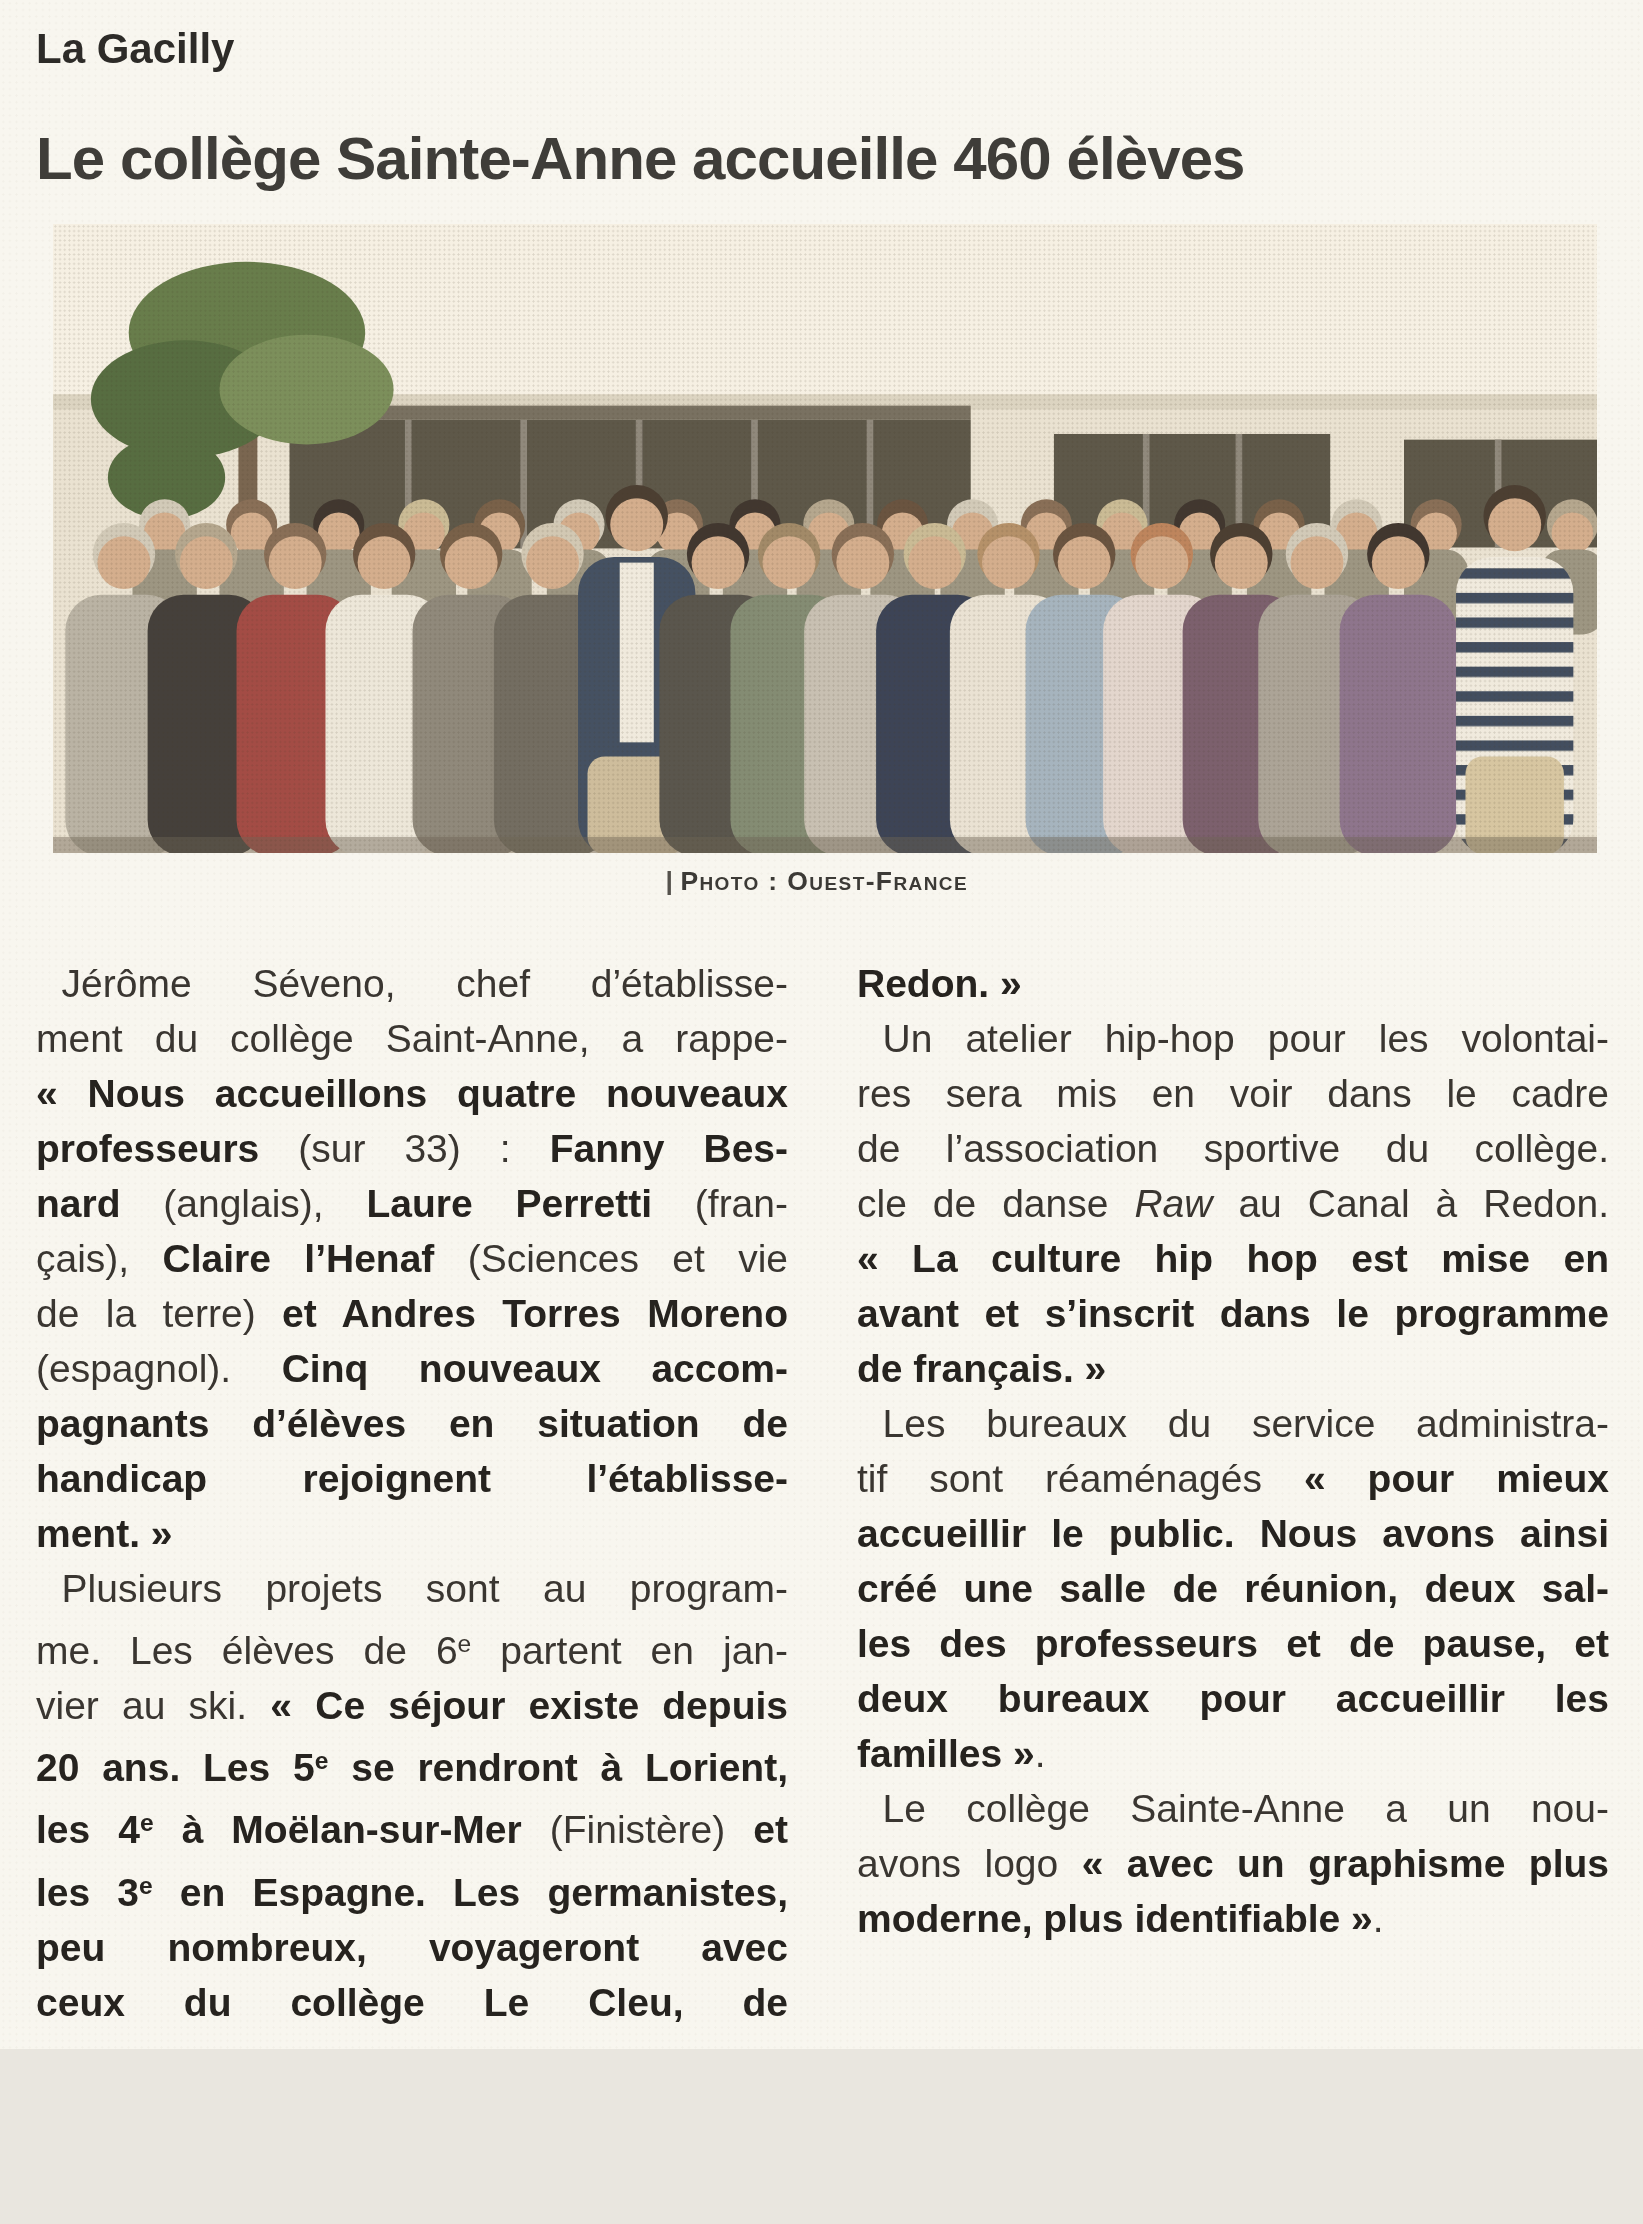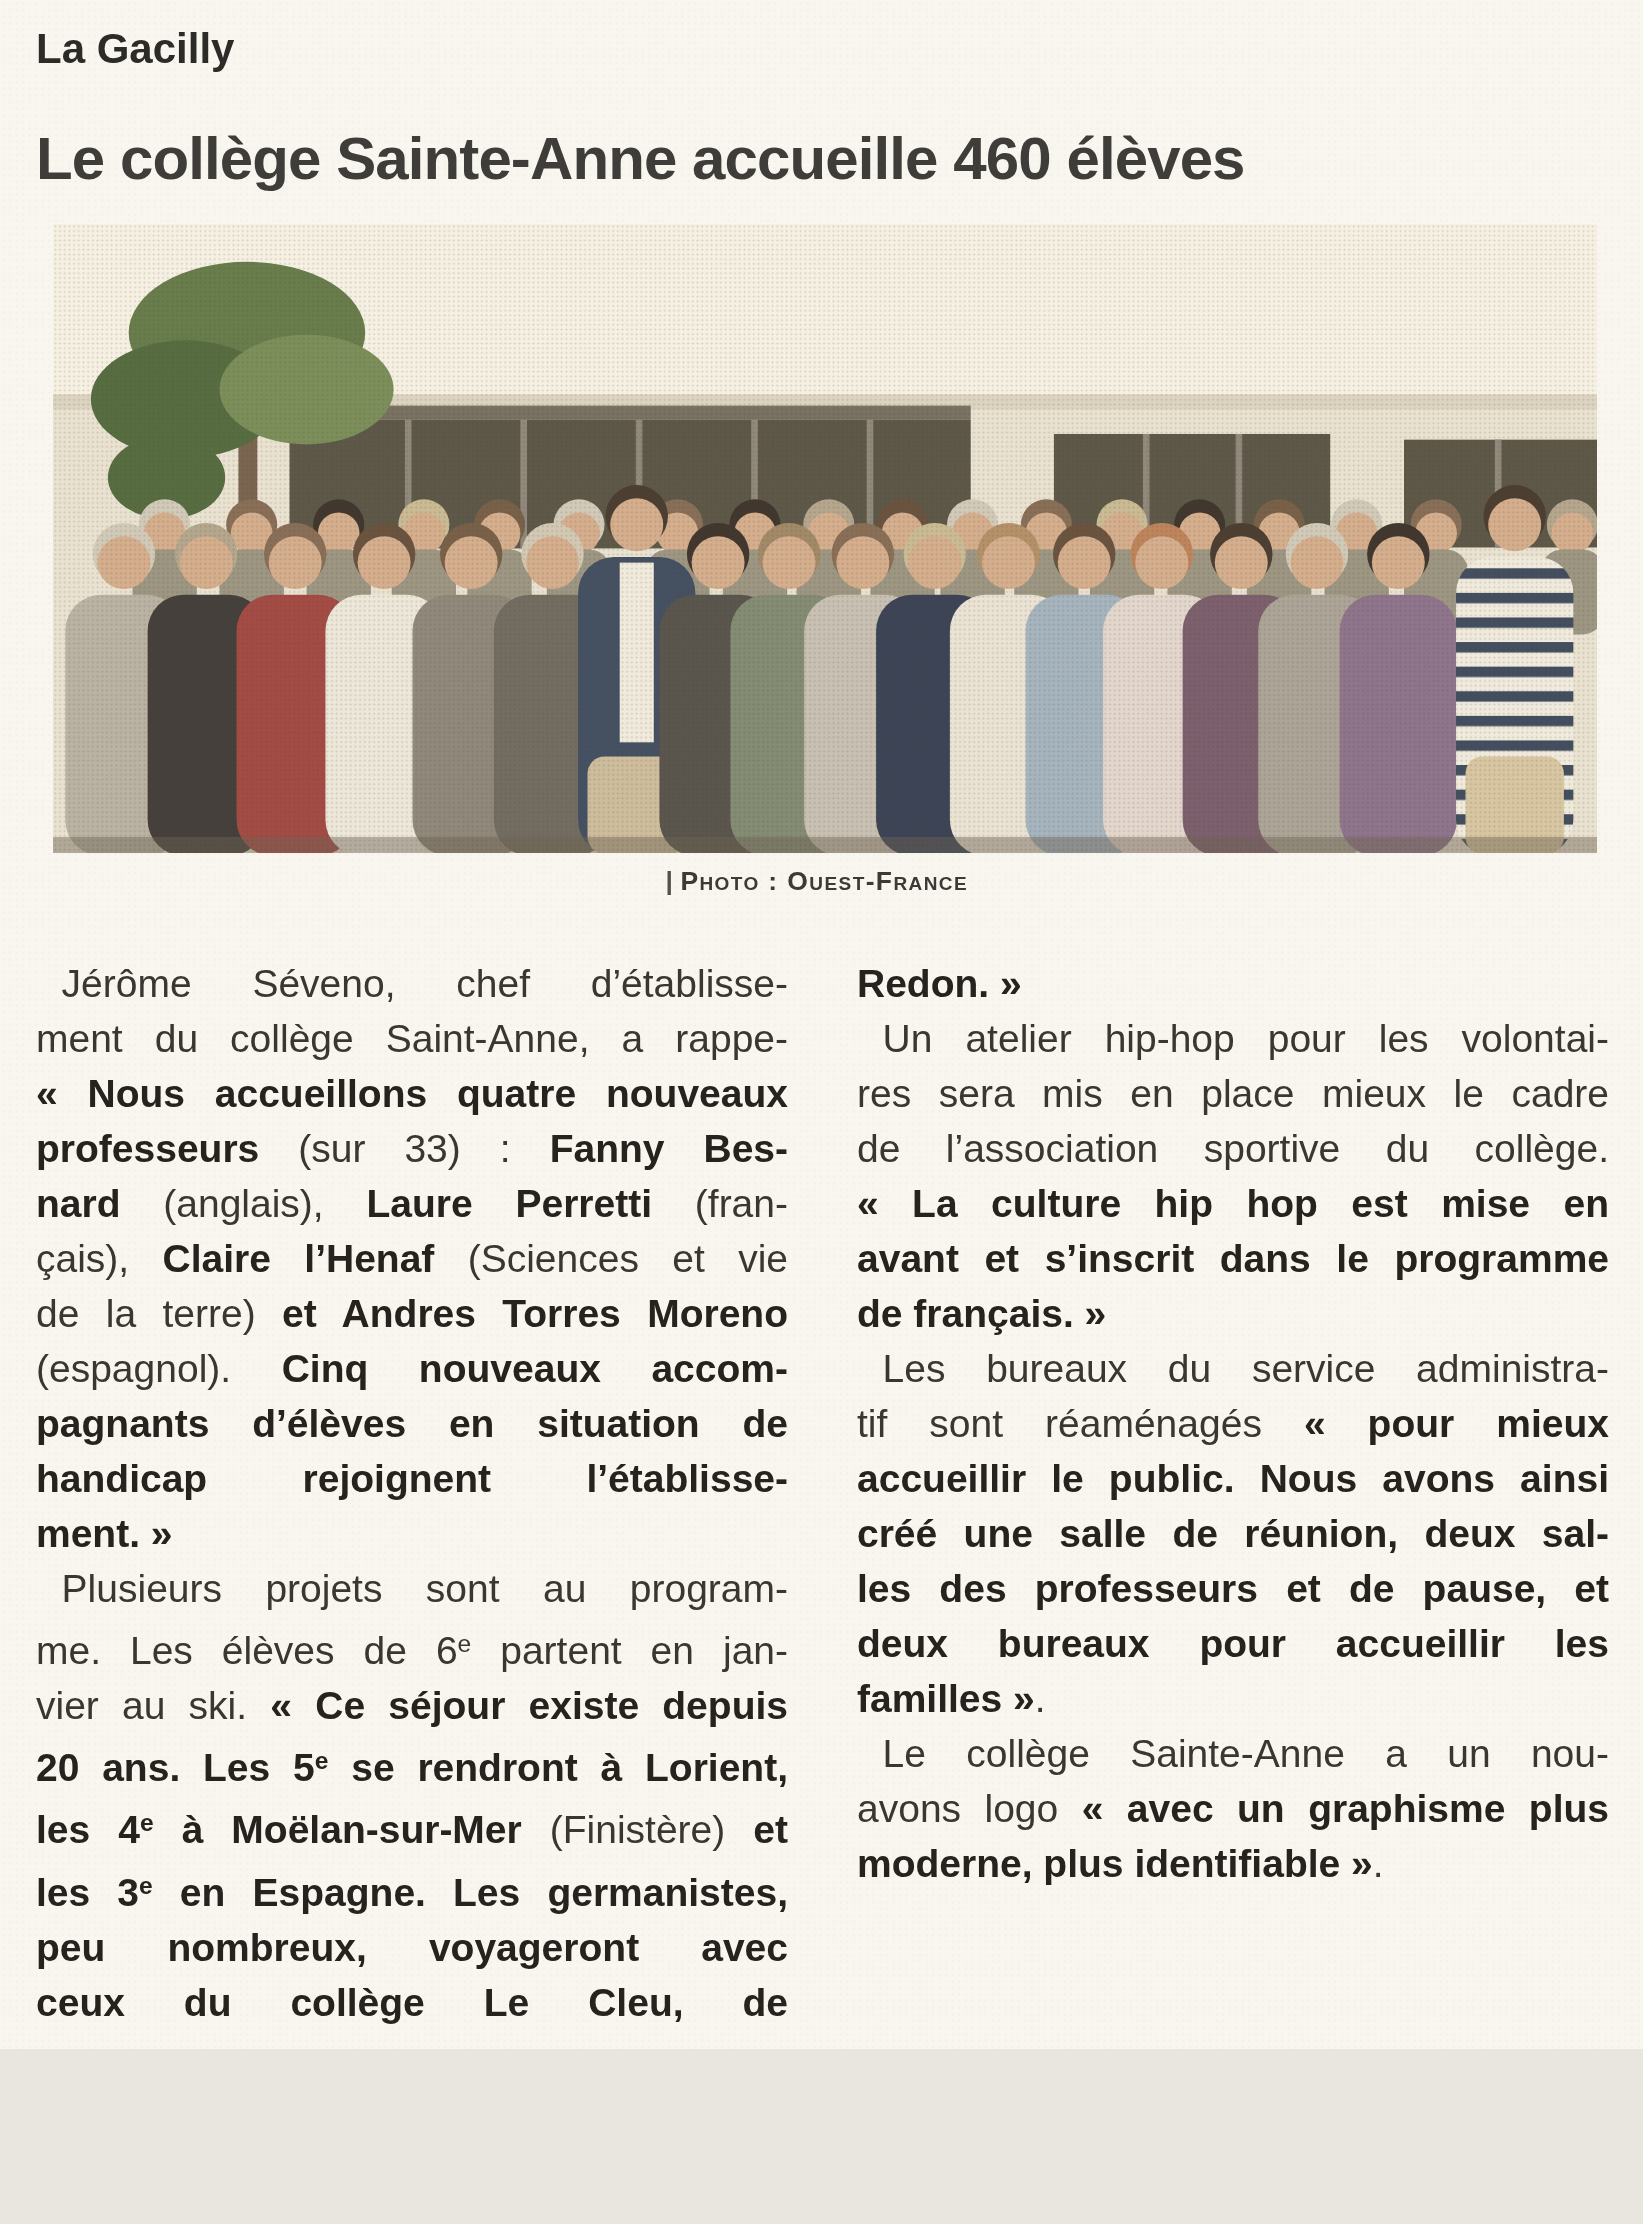--- a/index.html
+++ b/index.html
@@ -259,22 +259,23 @@
         <div class="line"><span class="n">vier au ski. </span><span class="b">« Ce séjour existe depuis</span></div>
         <div class="line"><span class="b">20 ans. Les 5</span><span class="b sup">e</span><span class="b"> se rendront à Lorient,</span></div>
         <div class="line"><span class="b">les 4</span><span class="b sup">e</span><span class="b"> à Moëlan-sur-Mer </span><span class="n">(Finistère) </span><span class="b">et</span></div>
         <div class="line"><span class="b">les 3</span><span class="b sup">e</span><span class="b"> en Espagne. Les germanistes,</span></div>
         <div class="line"><span class="b">peu nombreux, voyageront avec</span></div>
         <div class="line"><span class="b">ceux du collège Le Cleu, de</span></div>
       </div>
     <div class="col">
         <div class="line end"><span class="b">Redon. »</span></div>
         <div class="line indent"><span class="n">Un atelier hip-hop pour les volontai-</span></div>
-        <div class="line"><span class="n">res sera mis en place mieux le cadre</span></div>
+        <div class="line"><span class="n">res sera mis en voir dans le cadre</span></div>
         <div class="line"><span class="n">de l’association sportive du collège.</span></div>
+        <div class="line"><span class="n">cle de danse </span><span class="n it">Raw</span><span class="n"> au Canal à Redon.</span></div>
         <div class="line"><span class="b">« La culture hip hop est mise en</span></div>
         <div class="line"><span class="b">avant et s’inscrit dans le programme</span></div>
         <div class="line end"><span class="b">de français. »</span></div>
         <div class="line indent"><span class="n">Les bureaux du service administra-</span></div>
         <div class="line"><span class="n">tif sont réaménagés </span><span class="b">« pour mieux</span></div>
         <div class="line"><span class="b">accueillir le public. Nous avons ainsi</span></div>
         <div class="line"><span class="b">créé une salle de réunion, deux sal-</span></div>
         <div class="line"><span class="b">les des professeurs et de pause, et</span></div>
         <div class="line"><span class="b">deux bureaux pour accueillir les</span></div>
         <div class="line end"><span class="b">familles »</span><span class="n">.</span></div>

